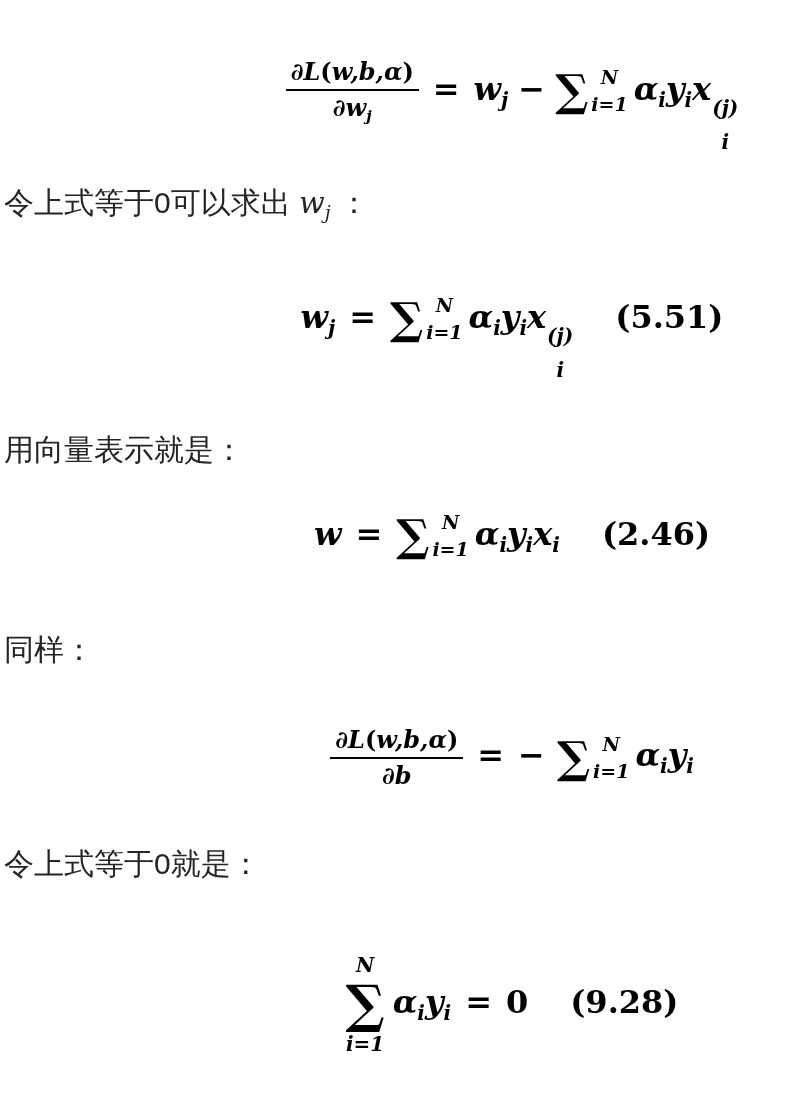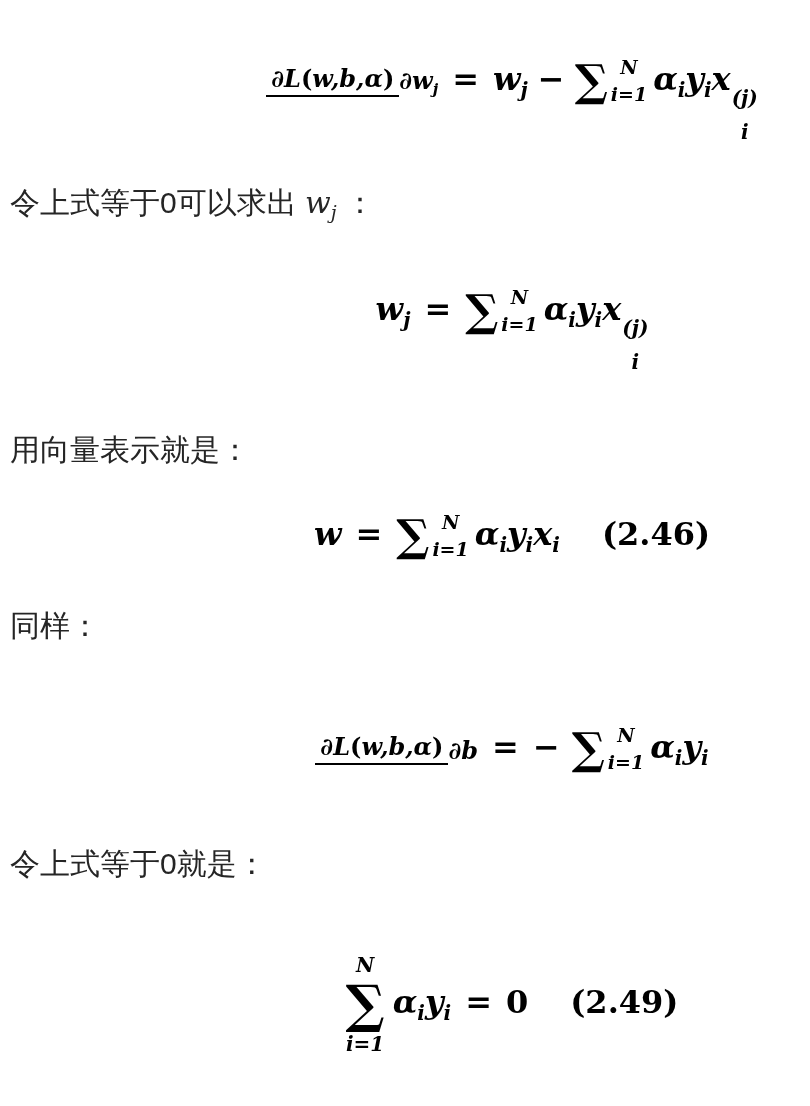--- a/index.html
+++ b/index.html
@@ -4,38 +4,38 @@
 <style>
   html,body{margin:0;padding:0;}
   body{
     width:810px;height:1106px;position:relative;
     background:#ffffff;overflow:hidden;
     font-family:"Liberation Sans","DejaVu Sans",sans-serif;
   }
   .block{position:absolute;left:0;width:100%;box-sizing:border-box;}
   
   .para{
-    padding-left:10px;font-size:30px;line-height:40px;color:#252525;
+    padding-left:4px;font-size:30px;line-height:40px;color:#252525;
     font-family:"Liberation Sans","DejaVu Sans",sans-serif;
   }
   .imath{font-family:"DejaVu Serif","DejaVu Sans",serif;font-style:italic;font-size:30px;}
   .isub{font-family:"DejaVu Serif","DejaVu Sans",serif;font-style:italic;font-size:19px;vertical-align:-6px;}
   
   .eq{
     text-align:center;padding-left:214px;color:#000000;
     font-family:"DejaVu Serif","DejaVu Sans",serif;
     font-size:32px;font-weight:bold;line-height:1;white-space:nowrap;
   }
   .mi{font-style:italic;}
   .mo,.mn{font-style:normal;}
   .rel{margin:0 14px;}
   .bin{margin:0 10px;}
   .sub{font-size:20px;font-style:italic;vertical-align:-7px;}
   
-  .frac{display:inline-flex;flex-direction:row;align-items:center;
+  .frac{display:inline-flex;flex-direction:column;align-items:center;
         vertical-align:middle;font-size:24px;line-height:1.15;}
   .frac .num{border-bottom:2.5px solid #000;padding:0 5px 3px;}
   .frac .den{padding-top:3px;text-align:right;}
   .frac .sub{font-size:15px;vertical-align:-5px;}
   
   .sumi{display:inline-flex;align-items:center;vertical-align:middle;margin:0 6px 0 0;}
   .sum-glyph{font-style:normal;font-size:44px;line-height:1;}
   .lims{display:inline-flex;flex-direction:column;justify-content:space-between;
         height:46px;margin-left:3px;font-size:19px;line-height:1;}
   
@@ -62,53 +62,53 @@
         <span class="mi">N</span>
         <span class="mi">i=1</span>
       </span>
     </span><span class="mi">α</span><span class="sub">i</span><span class="mi">y</span><span class="sub">i</span><span class="mi">x</span><span class="supsub">
       <span class="mi">(j)</span>
       <span class="mi">i</span>
     </span></div>
 
 <div class="block para" style="top:183px"><span>令上式等于0可以求出 </span><span class="imath"><span>w</span><span class="isub">j</span></span><span> ：</span></div>
 
-<div class="block eq" style="top:288px"><span class="mi">w</span><span class="sub">j</span><span class="mo rel">=</span><span class="sumi">
+<div class="block eq" style="top:296px"><span class="mi">w</span><span class="sub">j</span><span class="mo rel">=</span><span class="sumi">
       <span class="sum-glyph">∑</span>
       <span class="lims">
         <span class="mi">N</span>
         <span class="mi">i=1</span>
       </span>
     </span><span class="mi">α</span><span class="sub">i</span><span class="mi">y</span><span class="sub">i</span><span class="mi">x</span><span class="supsub">
       <span class="mi">(j)</span>
       <span class="mi">i</span>
-    </span></div>
+    </span><span class="eqnum">(5.51)</span></div>
 
 <div class="block para" style="top:430px"><span>用向量表示就是：</span></div>
 
 <div class="block eq" style="top:513px"><span class="mi">w</span><span class="mo rel">=</span><span class="sumi">
       <span class="sum-glyph">∑</span>
       <span class="lims">
         <span class="mi">N</span>
         <span class="mi">i=1</span>
       </span>
     </span><span class="mi">α</span><span class="sub">i</span><span class="mi">y</span><span class="sub">i</span><span class="mi">x</span><span class="sub">i</span><span class="eqnum">(2.46)</span></div>
 
-<div class="block para" style="top:606px"><span>同样：</span></div>
+<div class="block para" style="top:630px"><span>同样：</span></div>
 
 <div class="block eq" style="top:726px"><span class="frac">
       <span class="num"><span class="mi">∂L</span><span class="mo">(</span><span class="mi">w,b,α</span><span class="mo">)</span></span>
       <span class="den"><span class="mi">∂b</span></span>
     </span><span class="mo rel">=</span><span class="mo" style="margin-right:12px">−</span><span class="sumi">
       <span class="sum-glyph">∑</span>
       <span class="lims">
         <span class="mi">N</span>
         <span class="mi">i=1</span>
       </span>
     </span><span class="mi">α</span><span class="sub">i</span><span class="mi">y</span><span class="sub">i</span></div>
 
 <div class="block para" style="top:844px"><span>令上式等于0就是：</span></div>
 
 <div class="block eq" style="top:955px"><span class="sumd">
       <span class="lim lim-top mi">N</span>
       <span class="sum-glyph">∑</span>
       <span class="lim lim-bot mi">i=1</span>
-    </span><span class="mi">α</span><span class="sub">i</span><span class="mi">y</span><span class="sub">i</span><span class="mo rel">=</span><span class="mn">0</span><span class="eqnum">(2.49)</span></div>
+    </span><span class="mi">α</span><span class="sub">i</span><span class="mi">y</span><span class="sub">i</span><span class="mo rel">=</span><span class="mn">0</span><span class="eqnum">(9.28)</span></div>
 
 </body></html>

